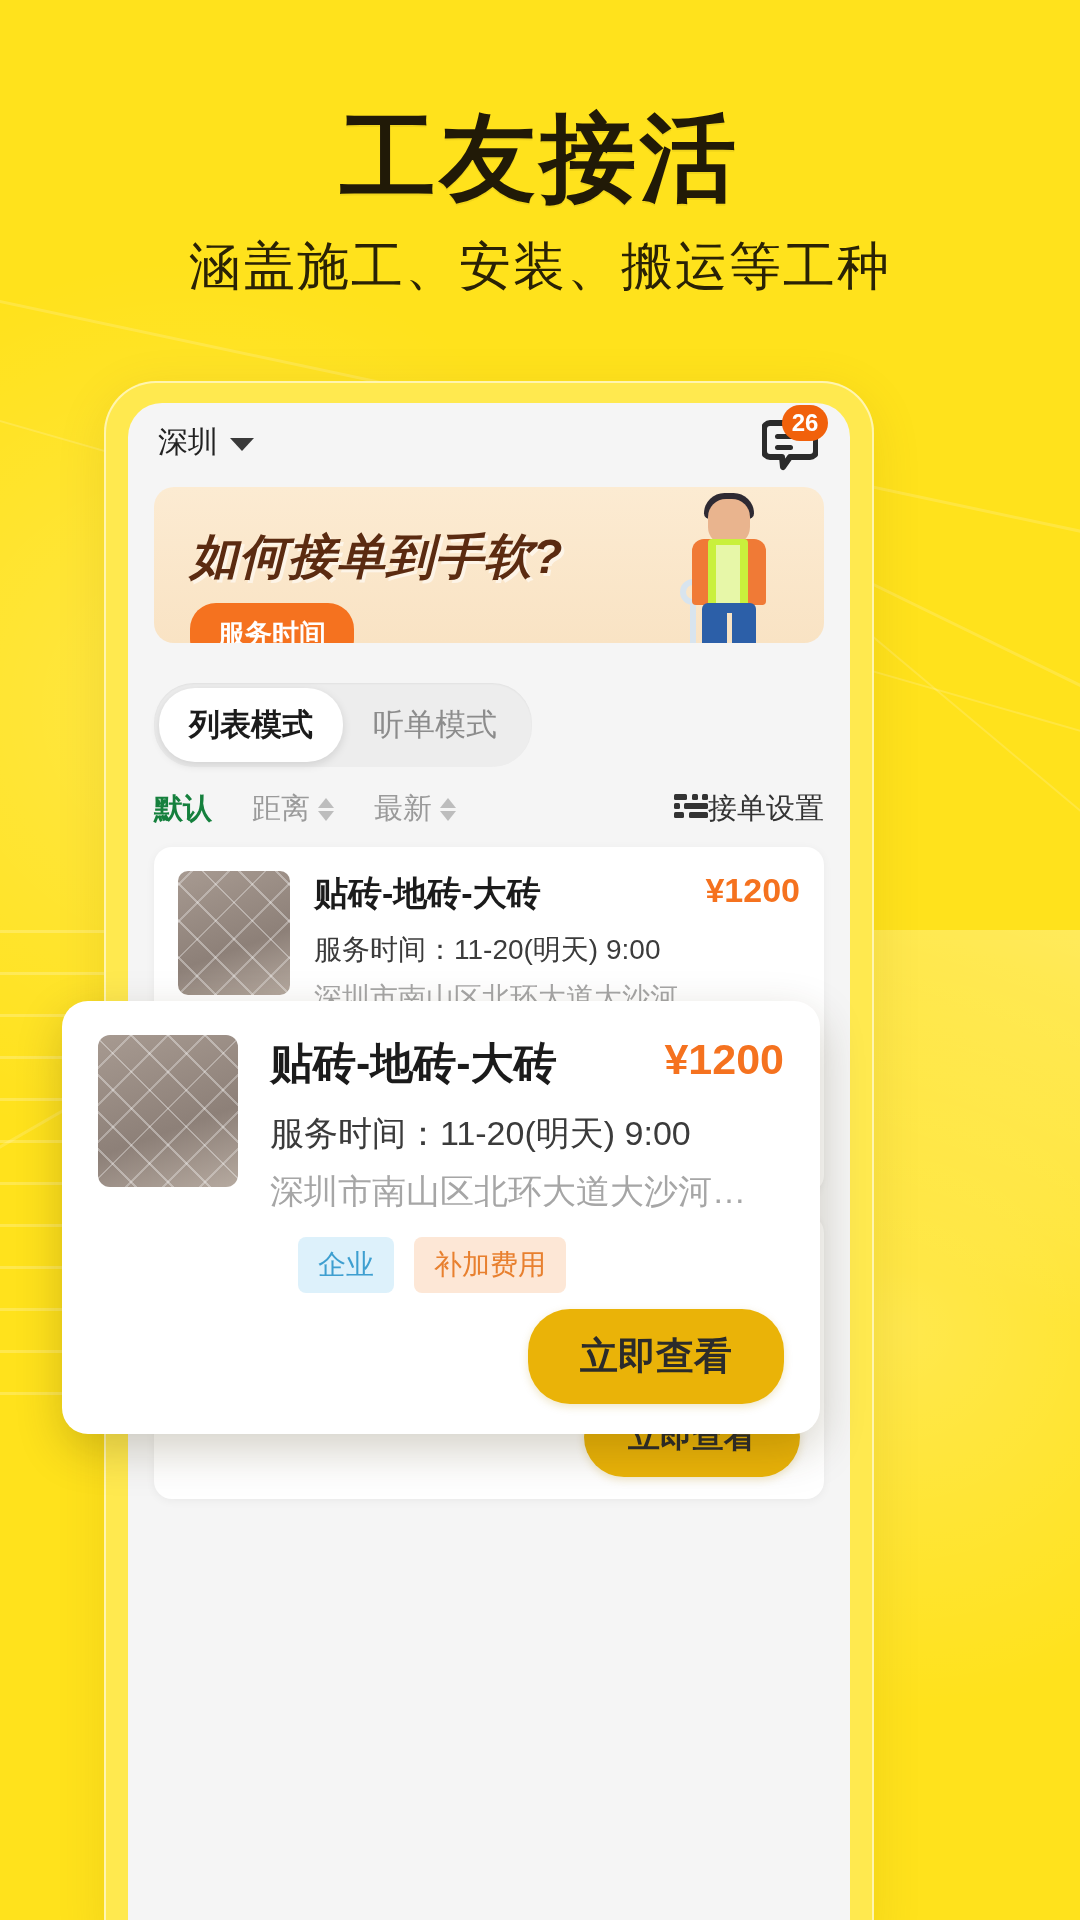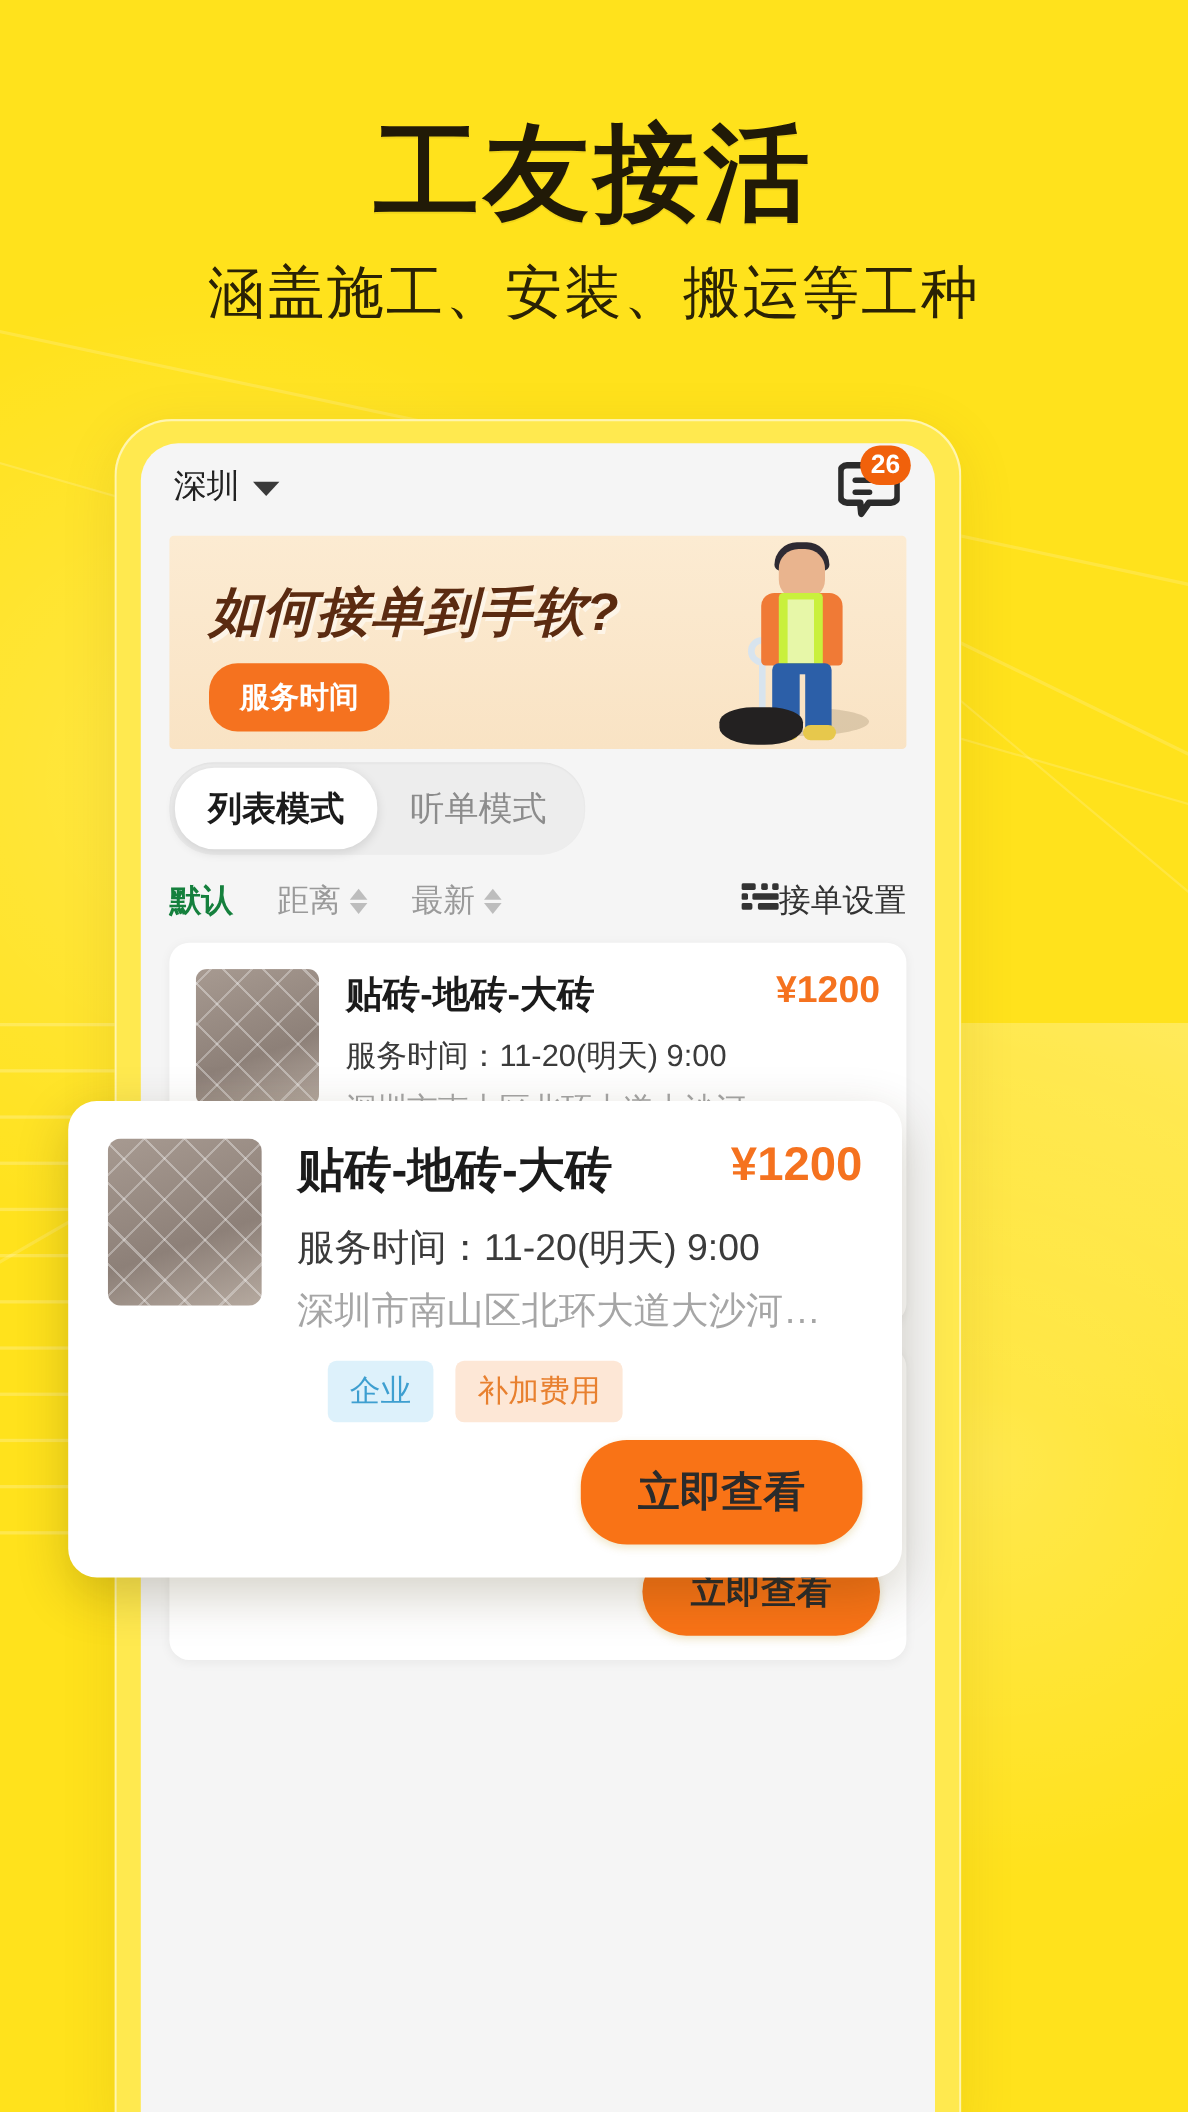--- a/index.html
+++ b/index.html
@@ -76,21 +76,21 @@
   .msg-wrap { position:relative; width:62px; height:58px; }
   .msg-icon { position:absolute; left:2px; top:6px; }
   .badge {
     position:absolute; right:-6px; top:-8px; min-width:46px; height:36px;
     background:#F1610B; border-radius:18px; color:#fff; font-size:24px; font-weight:700;
     display:flex; align-items:center; justify-content:center; padding:0 8px;
   }
 
   
   .banner {
-    margin:6px 26px 0; height:194px; border-radius:4px;
+    margin:6px 26px 0; height:156px; border-radius:20px;
     background:linear-gradient(180deg,#FCEBD2,#F9E3C4);
     position:relative; overflow:hidden;
   }
   .banner-title {
     position:absolute; left:36px; top:38px;
     font-size:48px; font-weight:800; font-style:italic; letter-spacing:1px;
     color:#5B2B11;
     text-shadow:3px 3px 0 rgba(255,255,255,0.55);
   }
   .banner-btn {
@@ -108,21 +108,21 @@
   .w-legs{position:absolute;left:34px;top:110px;width:54px;height:62px;background:#2C5FA8;border-radius:6px;}
   .w-legsplit{position:absolute;left:59px;top:120px;width:5px;height:52px;background:#F9E3C4;}
   .w-shoeL{position:absolute;left:28px;top:166px;width:30px;height:14px;background:#E7C84C;border-radius:7px;}
   .w-shoeR{position:absolute;left:62px;top:166px;width:30px;height:14px;background:#E7C84C;border-radius:7px;}
   .w-tool{position:absolute;left:12px;top:86px;width:26px;height:26px;border:6px solid #D8E4EE;border-radius:50%;}
   .w-handle{position:absolute;left:22px;top:108px;width:6px;height:64px;background:#D8E4EE;}
   .w-bag{position:absolute;left:-14px;top:150px;width:76px;height:34px;background:#232121;border-radius:40% 40% 46% 46%;}
 
   
   .tabs {
-    margin:12px 26px 0; display:inline-flex; 
+    margin:40px 26px 0; display:inline-flex; 
     background:#EDEDED; border-radius:40px; padding:5px;
     box-shadow:0 1px 2px rgba(0,0,0,0.05) inset;
   }
   .tab {
     font-size:31px; color:#8c8c8c; padding:16px 30px; border-radius:36px; background:transparent;
     border:none; font-family:inherit;
   }
   .tab.active { background:#fff; color:#1b1b1b; font-weight:700; box-shadow:0 3px 10px rgba(0,0,0,0.12); }
 
   
@@ -159,21 +159,21 @@
   .card-title { font-size:34px; font-weight:700; color:#1b1b1b; }
   .card-price { font-size:34px; font-weight:700; color:#F5721F; white-space:nowrap; }
   .card-time { margin-top:14px; font-size:28px; color:#3b3b3b; }
   .card-addr { margin-top:10px; font-size:28px; color:#a6a6a6; white-space:nowrap; overflow:hidden; text-overflow:ellipsis; }
   .tagrow { margin-top:16px; display:flex; gap:16px; }
   .tag { font-size:24px; padding:7px 16px; border-radius:7px; }
   .tag-blue { background:#DDF1FB; color:#3E9FD0;margin-left:28px; }
   .tag-orange { background:#FDE7D6; color:#E8802F; }
   .card-actions { margin-top:12px; display:flex; justify-content:flex-end; }
   .cta {
-    background:#f97316; color:#2b2b2b; font-weight:700; font-size:32px;
+    background:#eab308; color:#2b2b2b; font-weight:700; font-size:32px;
     padding:18px 44px; border-radius:42px; border:none; font-family:inherit;
     box-shadow:0 3px 8px rgba(180,140,0,0.22);
   }
 
   
   .float-card {
     position:absolute; left:62px; top:1001px; width:758px;
     background:#fff; border-radius:26px; padding:34px 36px 30px;
     box-shadow:0 16px 46px rgba(60,45,0,0.22);
     z-index:5;

